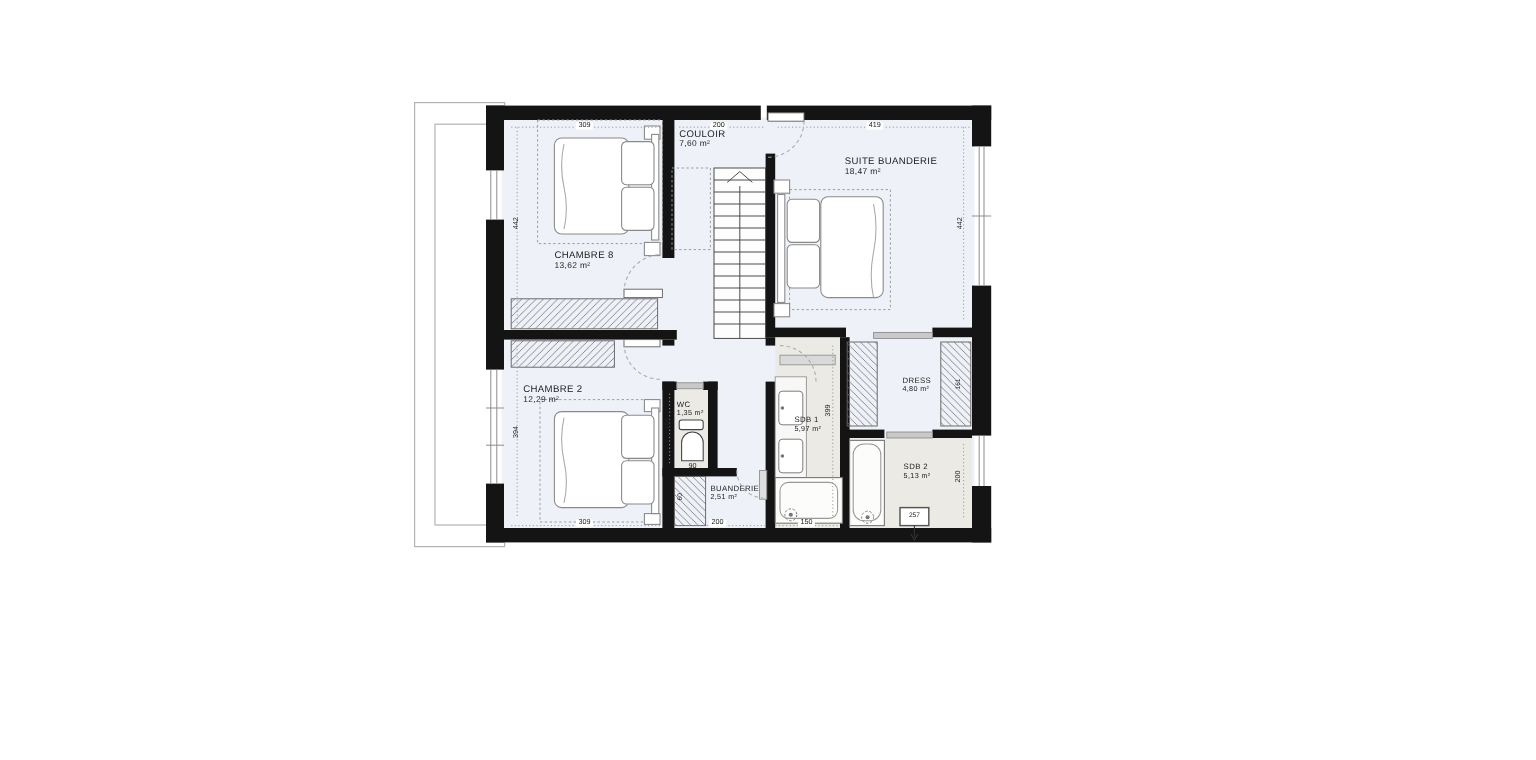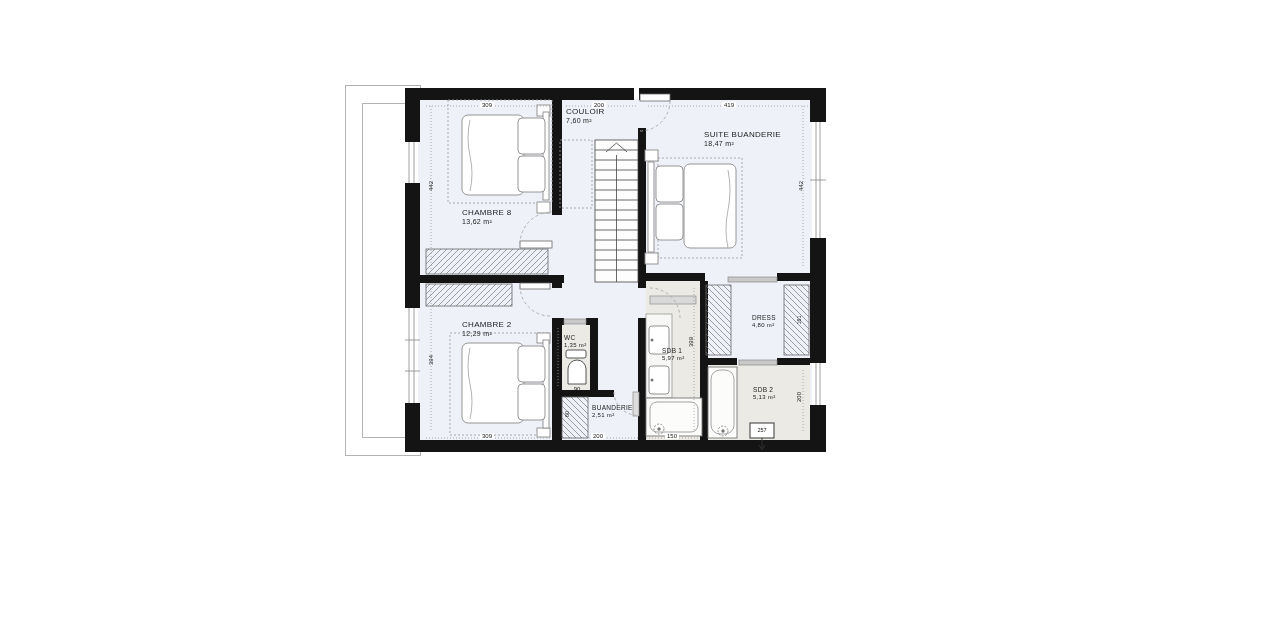--- a/index.html
+++ b/index.html
@@ -222,21 +222,21 @@
     <div class="rarea">7,60 m²</div>
   </div>
   <div class="room-label" style="left:462px;top:208px">
     <div class="rname">CHAMBRE 8</div>
     <div class="rarea">13,62 m²</div>
   </div>
   <div class="room-label" style="left:704px;top:130px">
     <div class="rname">SUITE BUANDERIE</div>
     <div class="rarea">18,47 m²</div>
   </div>
-  <div class="room-label" style="left:462px;top:320px">
+  <div class="room-label" style="left:436px;top:320px">
     <div class="rname">CHAMBRE 2</div>
     <div class="rarea">12,29 m²</div>
   </div>
   <div class="room-label small" style="left:564px;top:334px">
     <div class="rname">WC</div>
     <div class="rarea">1,35 m²</div>
   </div>
   <div class="room-label small" style="left:592px;top:404px">
     <div class="rname">BUANDERIE</div>
     <div class="rarea">2,51 m²</div>

